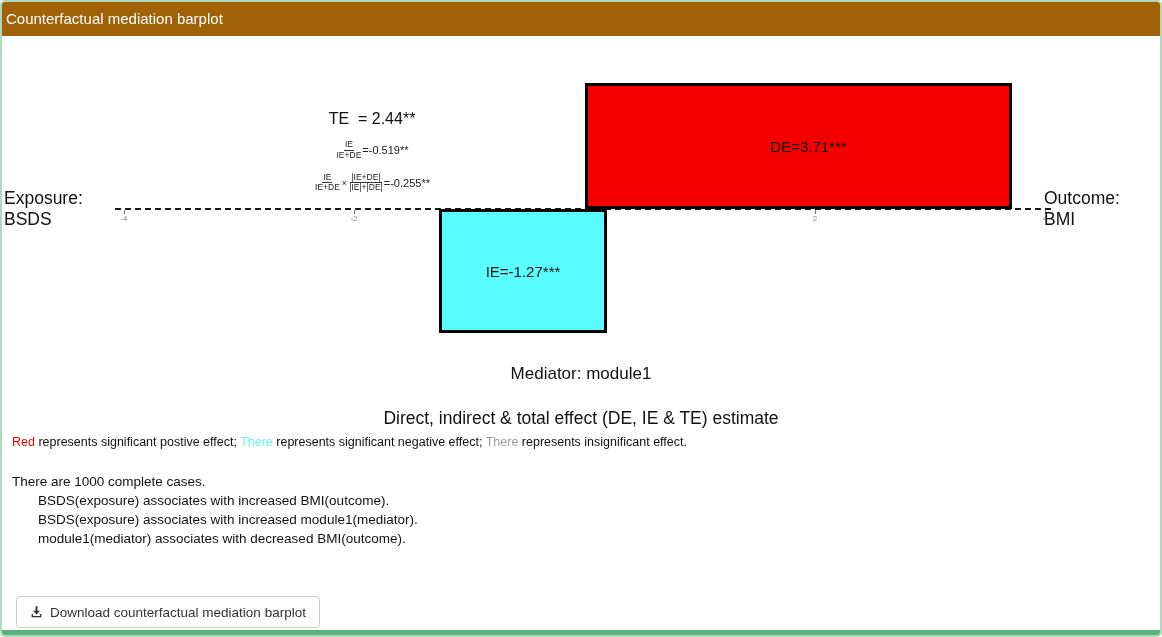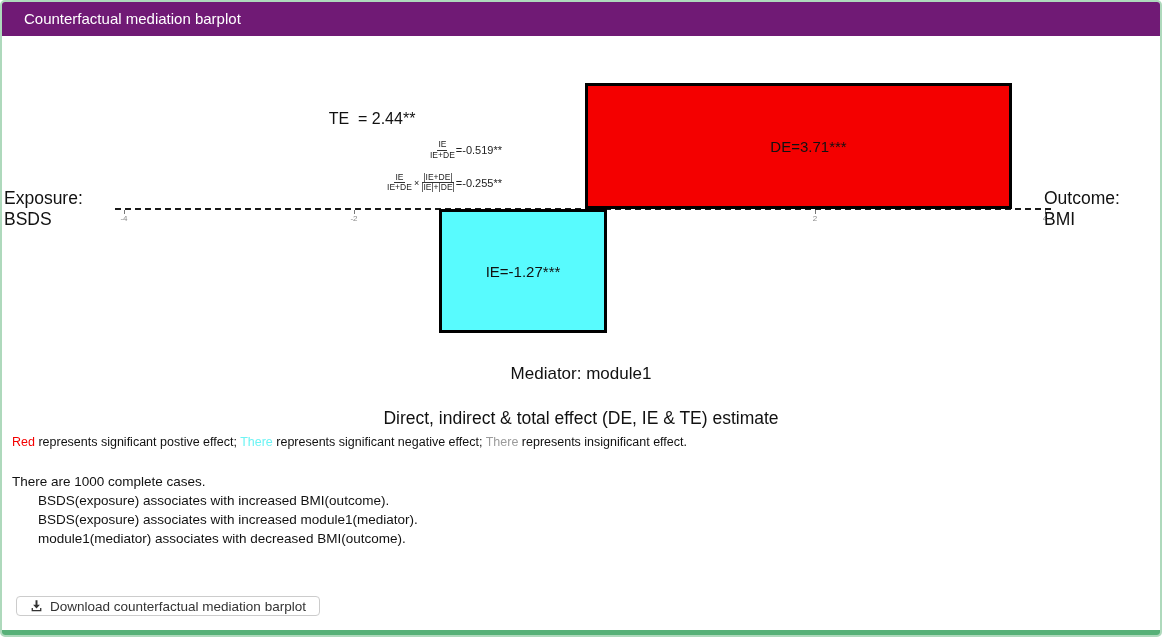--- a/index.html
+++ b/index.html
@@ -1,52 +1,52 @@
 <!DOCTYPE html>
 <html><head>
 <meta charset="utf-8">
 <style>
   html,body{margin:0;padding:0;background:#fff;}
   body{width:1162px;height:637px;position:relative;font-family:"Liberation Sans",sans-serif;color:#111;}
   .panel{position:absolute;inset:0;background:#fff;border:2px solid #aed9bc;border-radius:5px;box-sizing:border-box;}
-  .panel-header{position:absolute;top:0;left:0;right:0;height:34px;background:#701a75;border-radius:3px 3px 0 0;
-    color:#fff;font-size:15px;line-height:34px;padding-left:22px;box-sizing:border-box;}
+  .panel-header{position:absolute;top:0;left:0;right:0;height:34px;background:#a16207;border-radius:3px 3px 0 0;
+    color:#fff;font-size:15px;line-height:34px;padding-left:4px;box-sizing:border-box;}
   .footer-bar{position:absolute;left:0;right:0;bottom:0;height:5px;background:#57b178;border-radius:0 0 3px 3px;}
 
   
   .plot{position:absolute;top:36px;left:0;right:0;height:396px;}
   .axis{position:absolute;left:113px;top:170px;width:936px;height:2px;z-index:1;
     background:repeating-linear-gradient(90deg,#1a1a1a 0 6px,transparent 6px 10px);}
   .tick{position:absolute;top:172px;width:1px;height:4px;background:#777;z-index:1;}
   .ticklab{position:absolute;top:176px;transform:translateX(-50%);font-size:8px;color:#8a8a8a;z-index:1;}
   .bar{position:absolute;box-sizing:border-box;border:3px solid #000;display:flex;align-items:center;justify-content:center;
     font-size:15px;z-index:2;}
   .bar-de{left:583px;top:45px;width:427px;height:126px;background:#f40000;padding-left:20px;}
   .bar-ie{left:437px;top:171px;width:168px;height:124px;background:#58fbfe;}
   .side-label{position:absolute;top:150px;width:118px;font-size:17.5px;line-height:21px;z-index:3;}
   .exposure{left:2px;}
   .outcome{left:1042px;}
   .te-annot{position:absolute;left:240px;top:72px;width:260px;text-align:center;z-index:3;}
   .te-line{font-size:16px;white-space:pre;margin-bottom:4px;}
-  .frac-line{display:flex;justify-content:flex-end;align-items:center;font-size:11px;color:#222;margin-top:12px;}
+  .frac-line{display:flex;justify-content:center;align-items:center;font-size:11px;color:#222;margin-top:12px;}
   .frac{display:inline-flex;flex-direction:column;align-items:center;font-size:8.5px;line-height:1.15;margin:0 1px;}
   .frac .num{border-bottom:1px solid #333;padding:0 1px;}
   .times{font-size:9px;margin:0 1px;}
   .mediator{position:absolute;top:326px;left:0;right:0;text-align:center;font-size:17px;}
   .plot-title{position:absolute;top:370px;left:0;right:0;text-align:center;font-size:17.5px;}
 
   
   .legend{position:absolute;top:433px;left:10px;font-size:12.5px;}
   .legend .w-red{color:#f40000;}
   .legend .w-cyan{color:#6ef4f4;}
   .legend .w-grey{color:#9b9b9b;}
   .notes{position:absolute;top:470px;left:10px;font-size:13.5px;line-height:19px;}
   .notes .indent{padding-left:26px;}
-  .download-btn{position:absolute;top:594px;left:14px;height:20px;display:inline-flex;align-items:center;gap:7px;
-    background:#fff;border:1px solid #ccc;border-radius:4px;padding:0 13px;font-size:13.5px;color:#333;
+  .download-btn{position:absolute;top:594px;left:14px;height:32px;display:inline-flex;gap:7px;
+    background:#fff;border:1px solid #ccc;border-radius:4px;padding:8px 13px;font-size:13.5px;color:#333;
     font-family:"Liberation Sans",sans-serif;cursor:pointer;}
   .download-btn svg{display:block;}
 </style>
 </head>
 <body>
 
 <div class="panel">
 
   <div class="panel-header">
     <span>Counterfactual mediation barplot</span>

